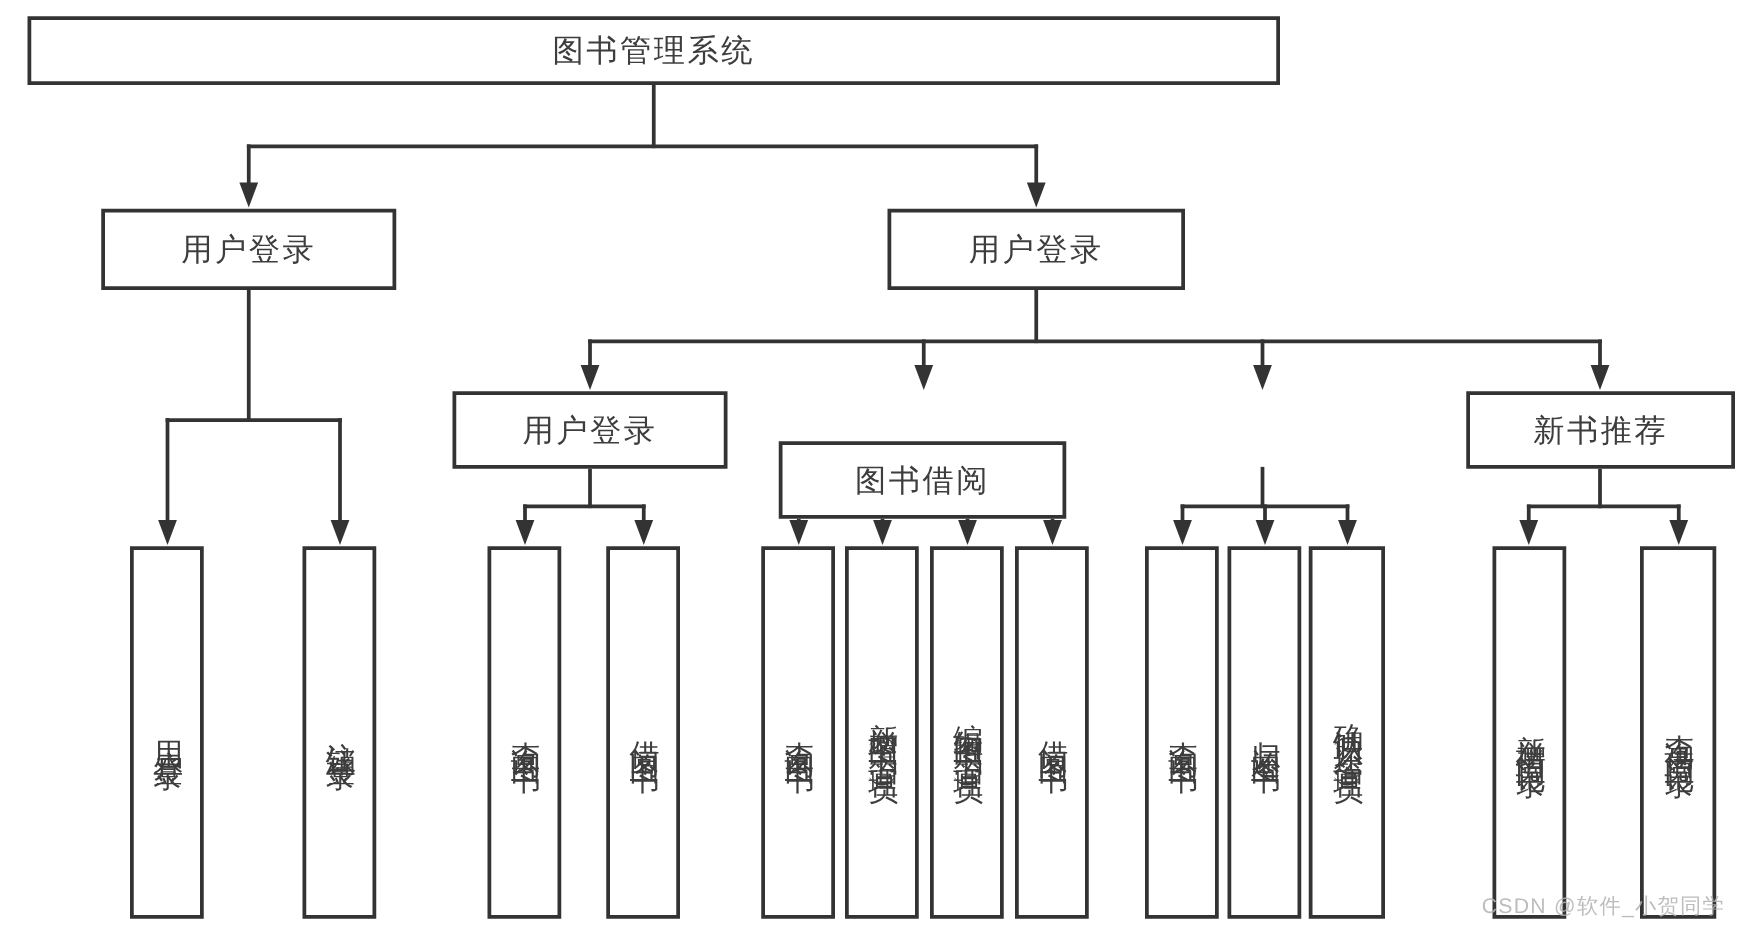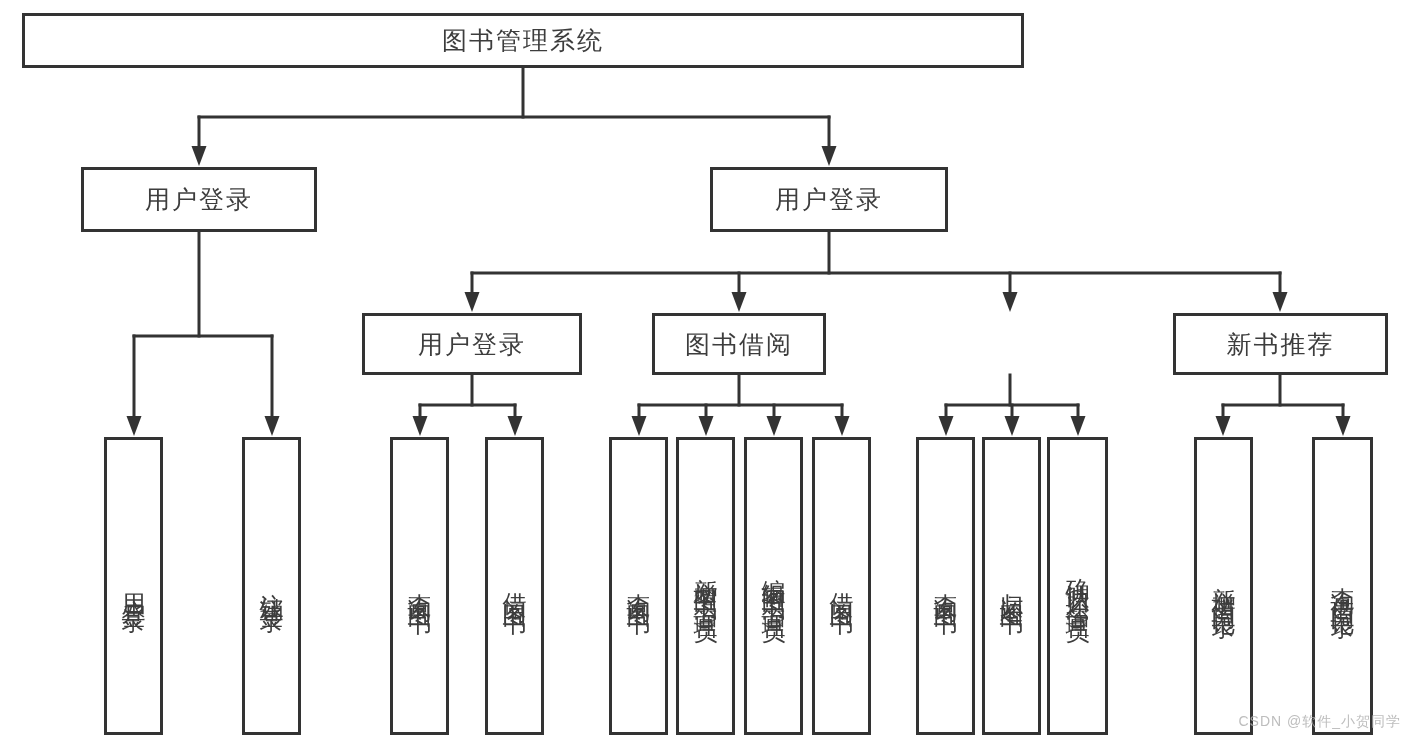--- a/index.html
+++ b/index.html
@@ -32,21 +32,21 @@
     font-size: 25px;
     letter-spacing: 2px;
     color: #3d3d3d;
     white-space: nowrap;
   }
   .root-box  { left: 22px;  top: 13px;  width: 1002px; height: 55px; }
   .lv2-a     { left: 81px;  top: 167px; width: 236px;  height: 65px; }
   .lv2-b     { left: 710px; top: 167px; width: 238px;  height: 65px; }
   .lv3       { top: 313px;  height: 62px; }
   .lv3-a     { left: 362px;  width: 220px; }
-  .lv3-b     { left: 652px;  width: 174px; }
+  .lv3-b     { left: 623px;  width: 230px; margin-top: 40px; }
   .lv3-c     { left: 903px;  width: 216px; }
   .lv3-d     { left: 1173px; width: 215px; }
   .leaf {
     position: absolute;
     top: 437px;
     height: 298px;
     width: 59px;
     box-sizing: border-box;
     border: 3px solid #333333;
     background: #ffffff;
@@ -72,23 +72,23 @@
   .b2   { left: 676px; }
   .b3   { left: 744px; }
   .b4   { left: 812px; }
   .c1   { left: 916px; }
   .c2   { left: 982px; }
   .c3   { left: 1047px; width: 61px; }
   .rec1 { left: 1194px; }
   .rec2 { left: 1312px; width: 61px; }
   #watermark {
     position: absolute;
-    right: 4px;
+    right: 25px;
     top: 713px;
-    font-size: 14px;
+    font-size: 17px;
     color: rgba(178, 178, 178, 0.85);
     letter-spacing: 1px;
     z-index: 3;
     white-space: nowrap;
   }
 </style>
 </head>
 <body>
 
 <div id="canvas">

